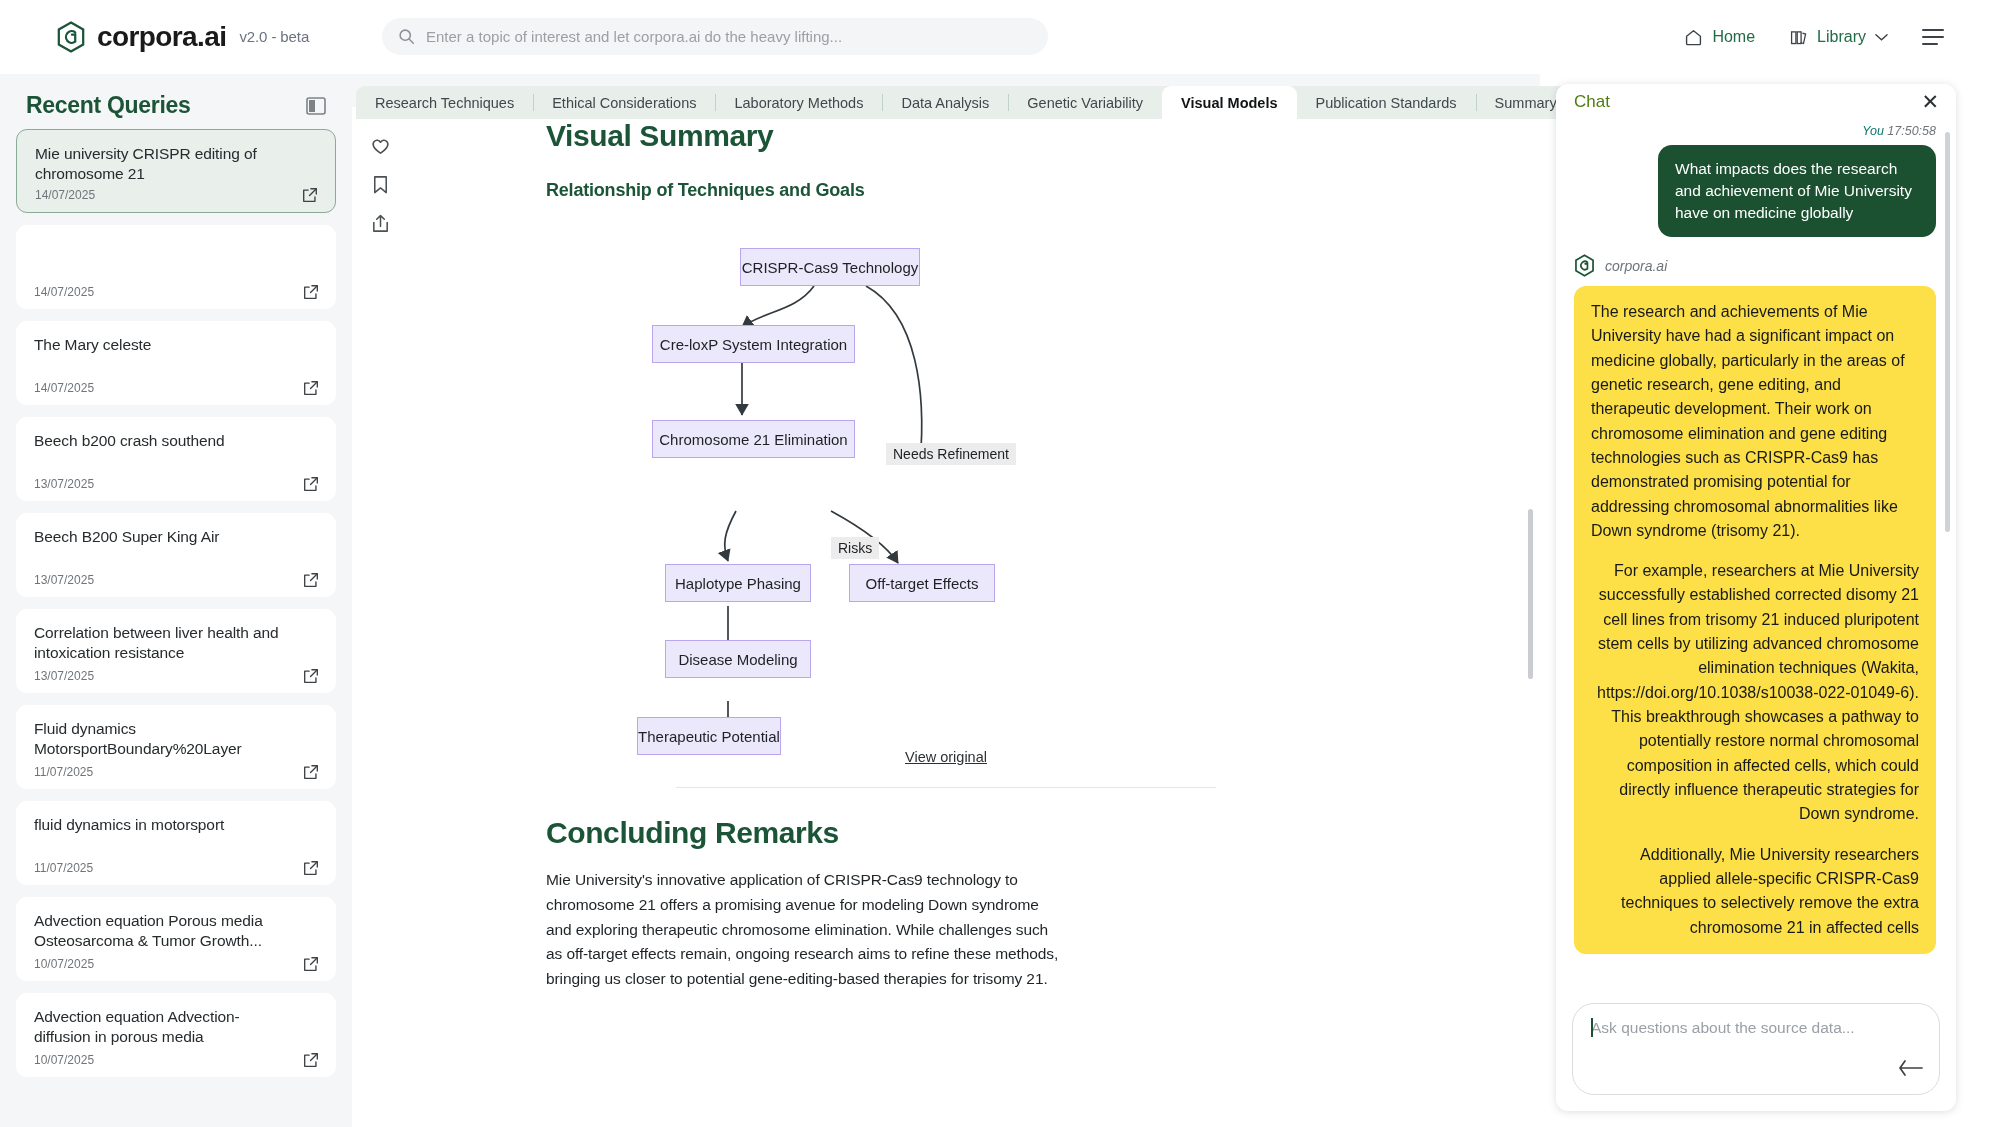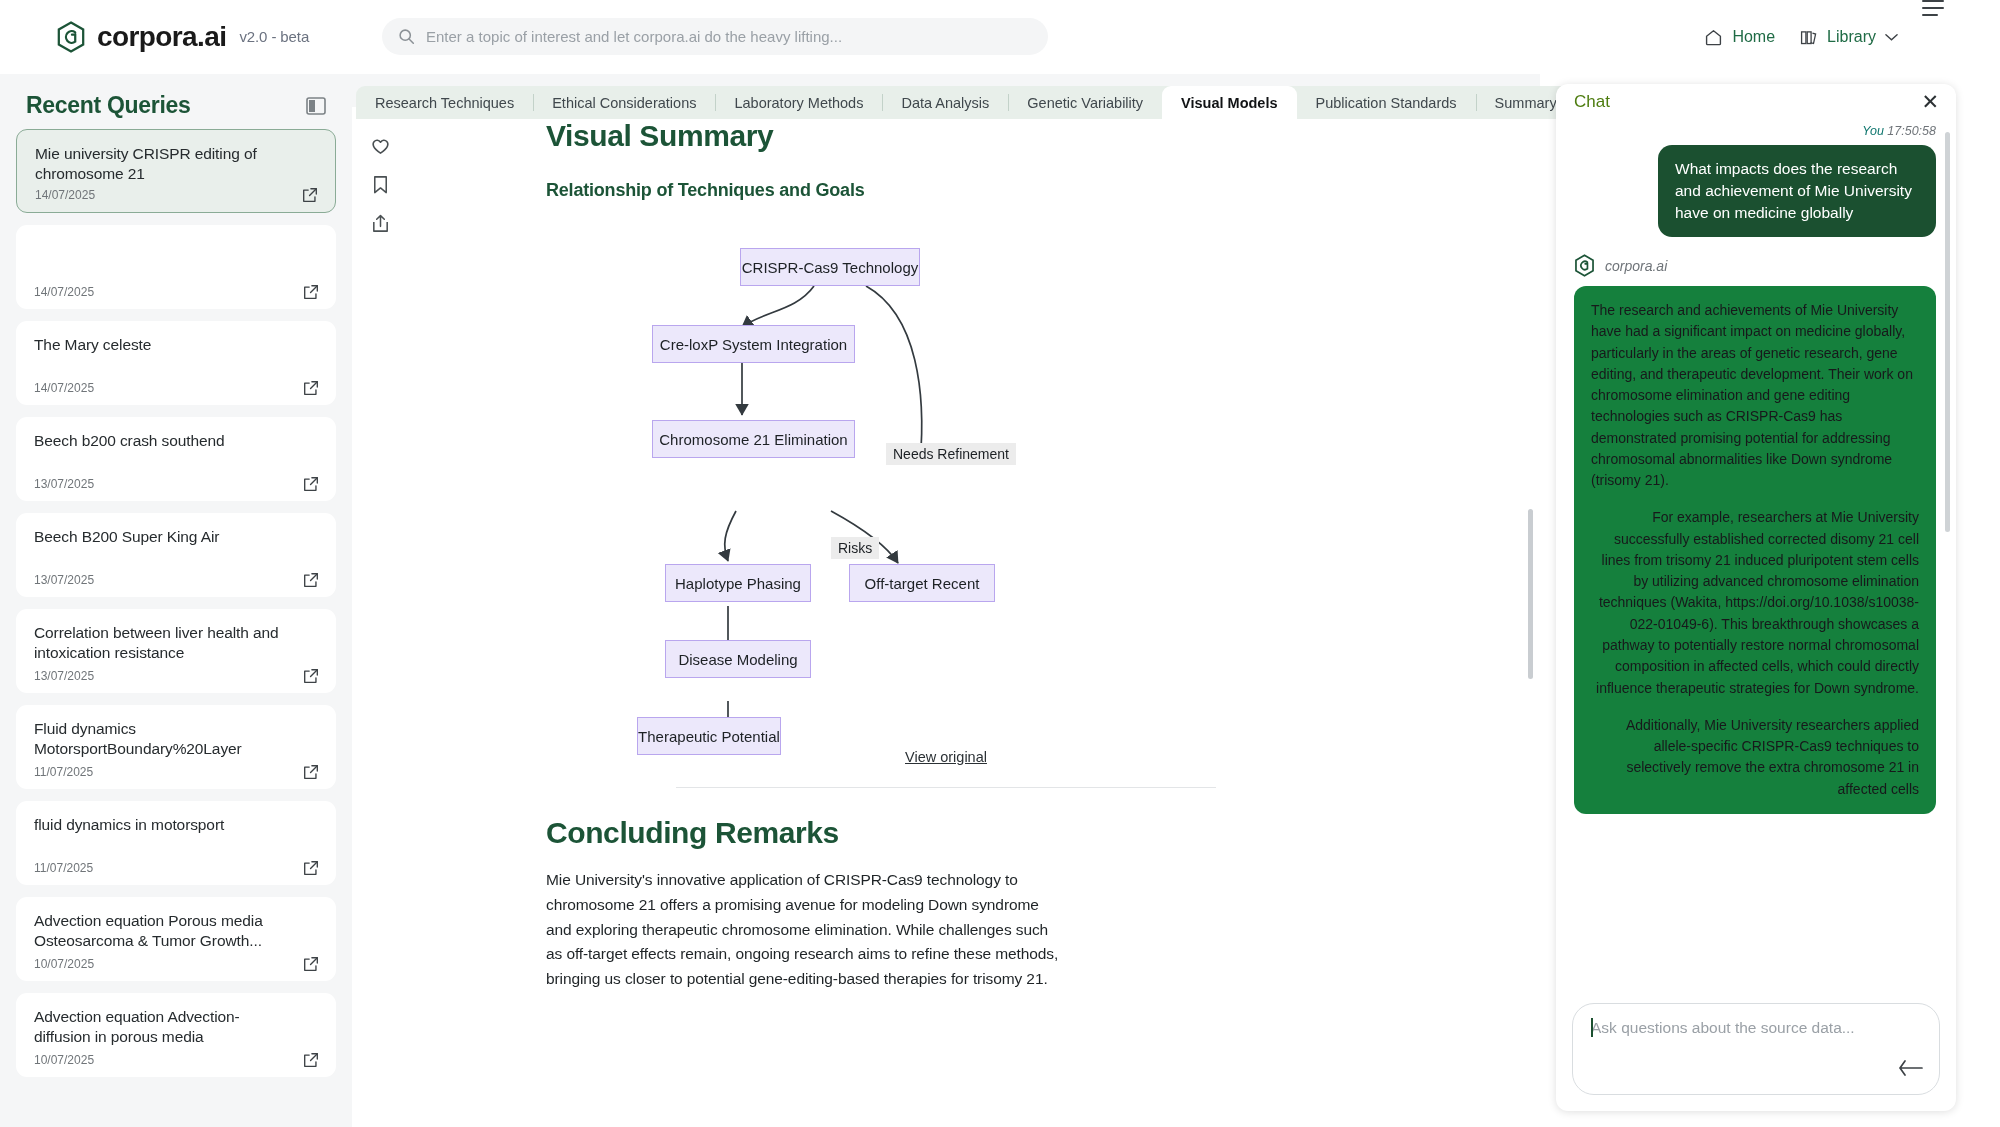--- a/index.html
+++ b/index.html
@@ -31,21 +31,21 @@
     padding: 0 16px;
   }
   .searchwrap svg { flex: 0 0 auto; }
   .search-input {
     border: none; outline: none; background: transparent; margin-left: 11px;
     font-family: "Liberation Sans", sans-serif; font-size: 15px; color: #6f7479;
     width: 600px;
   }
   .search-input::placeholder { color: #9aa0a6; }
 
-  .topnav { position: absolute; right: 56px; top: 0; height: 74px; display: flex; gap: 24px; }
+  .topnav { position: absolute; right: 56px; top: 0; height: 74px; display: flex; align-items: center; gap: 34px; }
   .topnav-item { display: flex; align-items: center; gap: 9px; color: #1f5136; font-size: 16px; cursor: pointer; }
   .topnav-item .lbl { color: #1f6b45; }
   .hamb { display: flex; flex-direction: column; gap: 5px; cursor: pointer; }
   .hamb i { display: block; background: #3d4246; height: 2px; border-radius: 2px; }
   .hamb i:nth-child(1) { width: 22px; }
   .hamb i:nth-child(2) { width: 22px; }
   .hamb i:nth-child(3) { width: 16px; }
 
   
   .sidebar {
@@ -144,22 +144,22 @@
   }
   .msg-meta { font-size: 12.5px; color: #6f7479; font-style: italic; text-align: right; margin-bottom: 7px; }
   .msg-meta b { font-style: italic; font-weight: 400; color: #0f766e; margin-left: 31px; }
   .bubble-user {
     margin-left: 84px; background: #1b5030; color: #ffffff; border-radius: 14px;
     padding: 13px 17px; font-size: 15.5px; line-height: 1.42;
   }
   .ai-row { display: flex; align-items: center; gap: 10px; margin-top: 17px; margin-bottom: 9px; }
   .ai-name { font-size: 14px; color: #6f7479; font-style: italic; }
   .bubble-ai {
-    background: #15803d; border-radius: 12px; padding: 14px 17px;
-    font-size: 14px; line-height: 1.52; color: #17191b;
+    background: #fde047; border-radius: 12px; padding: 14px 17px;
+    font-size: 16px; line-height: 1.52; color: #17191b;
   }
   .bubble-ai p + p { margin-top: 16px; text-align: right; }
   .chat-scroll {
     position: absolute; right: 6px; top: 48px; width: 5px; height: 400px;
     background: #cfd3d6; border-radius: 3px;
   }
   .chat-input-wrap {
     position: absolute; left: 16px; right: 16px; bottom: 16px; height: 92px;
     border: 1px solid #d9dde0; border-radius: 22px; padding: 13px 52px 13px 18px;
   }
@@ -390,21 +390,21 @@
       <div class="node" style="left:106px;top:110px;width:203px;">
         <span>Cre-loxP System Integration</span>
       </div>
       <div class="node" style="left:106px;top:205px;width:203px;">
         <span>Chromosome 21 Elimination</span>
       </div>
       <div class="node" style="left:119px;top:349px;width:146px;">
         <span>Haplotype Phasing</span>
       </div>
       <div class="node" style="left:303px;top:349px;width:146px;">
-        <span>Off-target Recent</span>
+        <span>Off-target Effects</span>
       </div>
       <div class="node" style="left:119px;top:425px;width:146px;">
         <span>Disease Modeling</span>
       </div>
       <div class="node" style="left:91px;top:502px;width:144px;text-align:center;">
         <span>Therapeutic Potential</span>
       </div>
 
       <div class="edgelabel" style="left:340px;top:228px;">Needs Refinement</div>
       <div class="edgelabel" style="left:285px;top:322px;">Risks</div>

